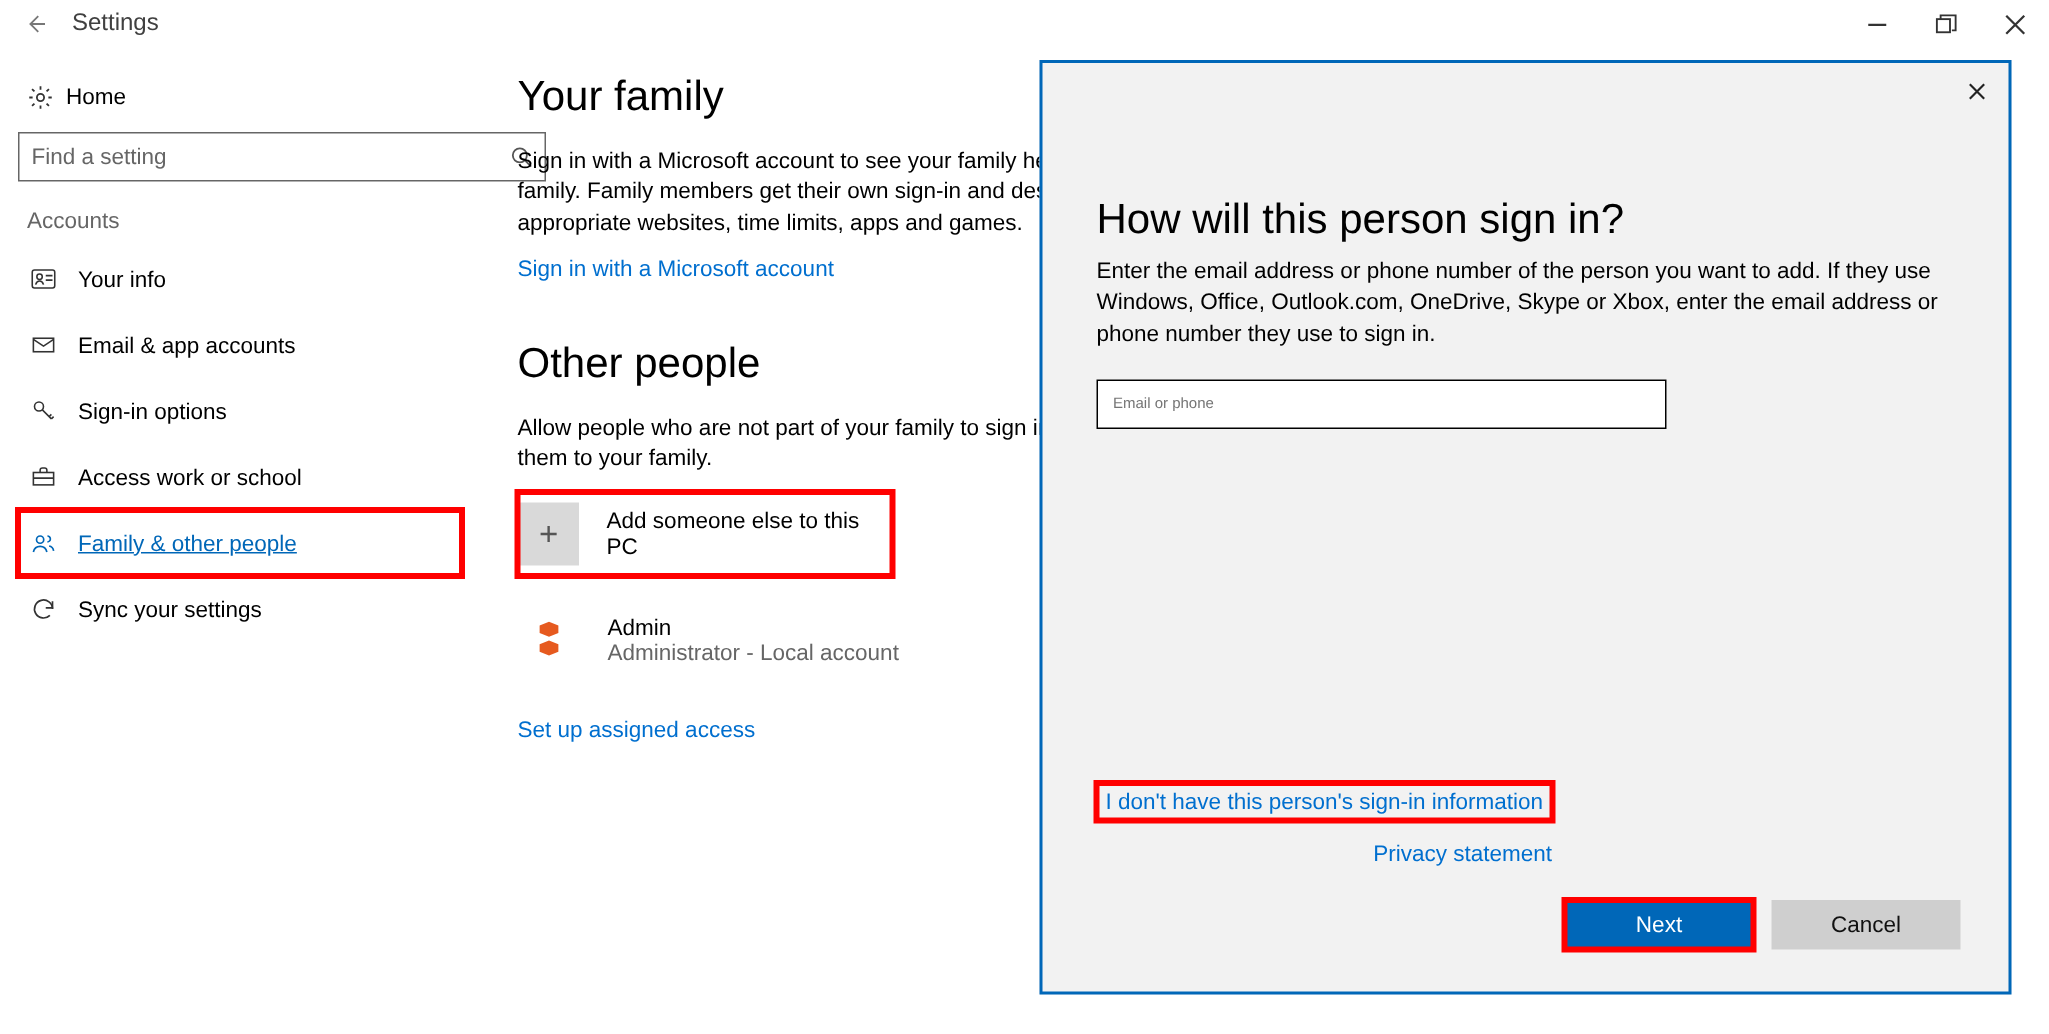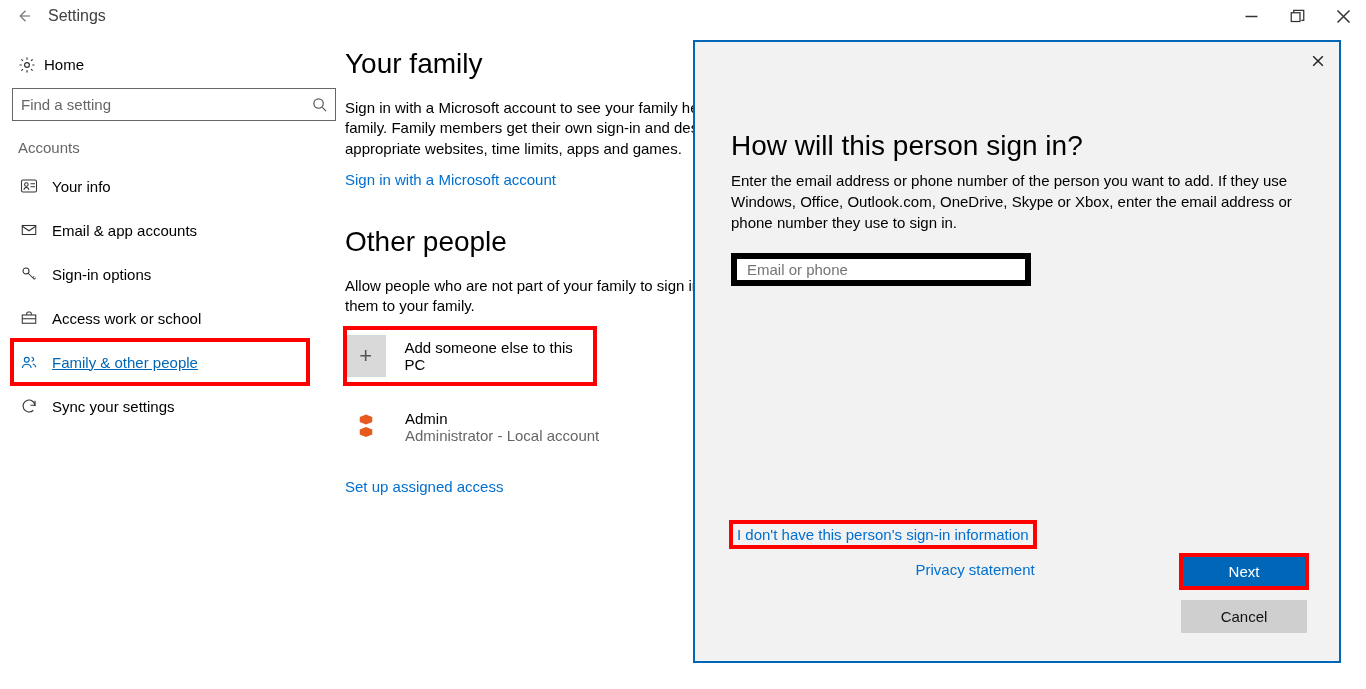--- a/index.html
+++ b/index.html
@@ -29,21 +29,21 @@
   .win-ctrls { position:absolute; right:0; top:0; display:flex; }
   .win-ctrls .ctrl { width:46px; height:32px; display:flex; align-items:center; justify-content:center; color:#555;}
   
   .sidebar {
     position:absolute; left:0; top:40px; width:310px;
     padding: 10px 0 0 12px;
   }
   .home-row { display:flex; align-items:flex-start; gap:8px; padding:6px 0 14px 6px; }
   .home-row .home-label { font-size:15px;}
   .search-box {
-    width:324px; height:33px; border:1px solid #666; display:flex; align-items:center;
+    width:352px; height:33px; border:1px solid #666; display:flex; align-items:center;
     padding:0 8px; color:#666; justify-content:space-between;
     font-size:15px;
   }
   .category { padding:18px 0 8px 6px; color:#666; font-size:15px;}
   .nav-item {
     display:flex; align-items:center; gap:14px;
     padding:0 8px; height:44px; font-size:15px;
     width:296px;
   }
   .nav-item.selected { color:#0067b8; position:relative;text-decoration:underline;}
@@ -78,26 +78,26 @@
   .dlg-close {
     position:absolute; right:6px; top:4px; width:30px; height:30px;
     display:flex; align-items:center; justify-content:center; font-size:14px; color:#333;
   }
   .dlg-body {
     position:absolute; left:36px; top:88px; right:36px;
   }
   .dlg-h1 { font-size:28px; font-weight:400; margin:0 0 8px 0;}
   .dlg-p  { font-size:15px; line-height:1.4; margin:0 0 20px 0;}
   .dlg-input {
-    width:300px; height:33px; border:6px solid #000000; background:#fff;
-    padding:0 10px; font-size:15px; color:#888;
+    width:380px; height:33px; border:1px solid #000000; background:#fff;
+    padding:0 10px; font-size:10px; color:#888;
   }
   .dlg-links { position:absolute; left:36px; top:480px; display:flex; flex-direction:column; gap:14px; align-items:flex-end;}
   .dlg-links a { color:#006fcf; font-size:15px; text-decoration:none; }
-  .dlg-btns { position:absolute; right:32px; bottom:28px; display:flex; gap:12px;flex-direction:column;}
+  .dlg-btns { position:absolute; right:32px; bottom:28px; display:flex; gap:12px;}
   .btn {
     width:126px; height:33px; font-size:15px; display:flex; align-items:center; justify-content:center;
   }
   .btn-primary { background:#0067b8; color:#fff;}
   .btn-secondary { background:#cfcfcf; color:#111;}
   
   .ic { width:18px; height:18px; flex:0 0 auto; }
   .ic-sm { width:15px; height:15px;}
 </style>
 </head>

